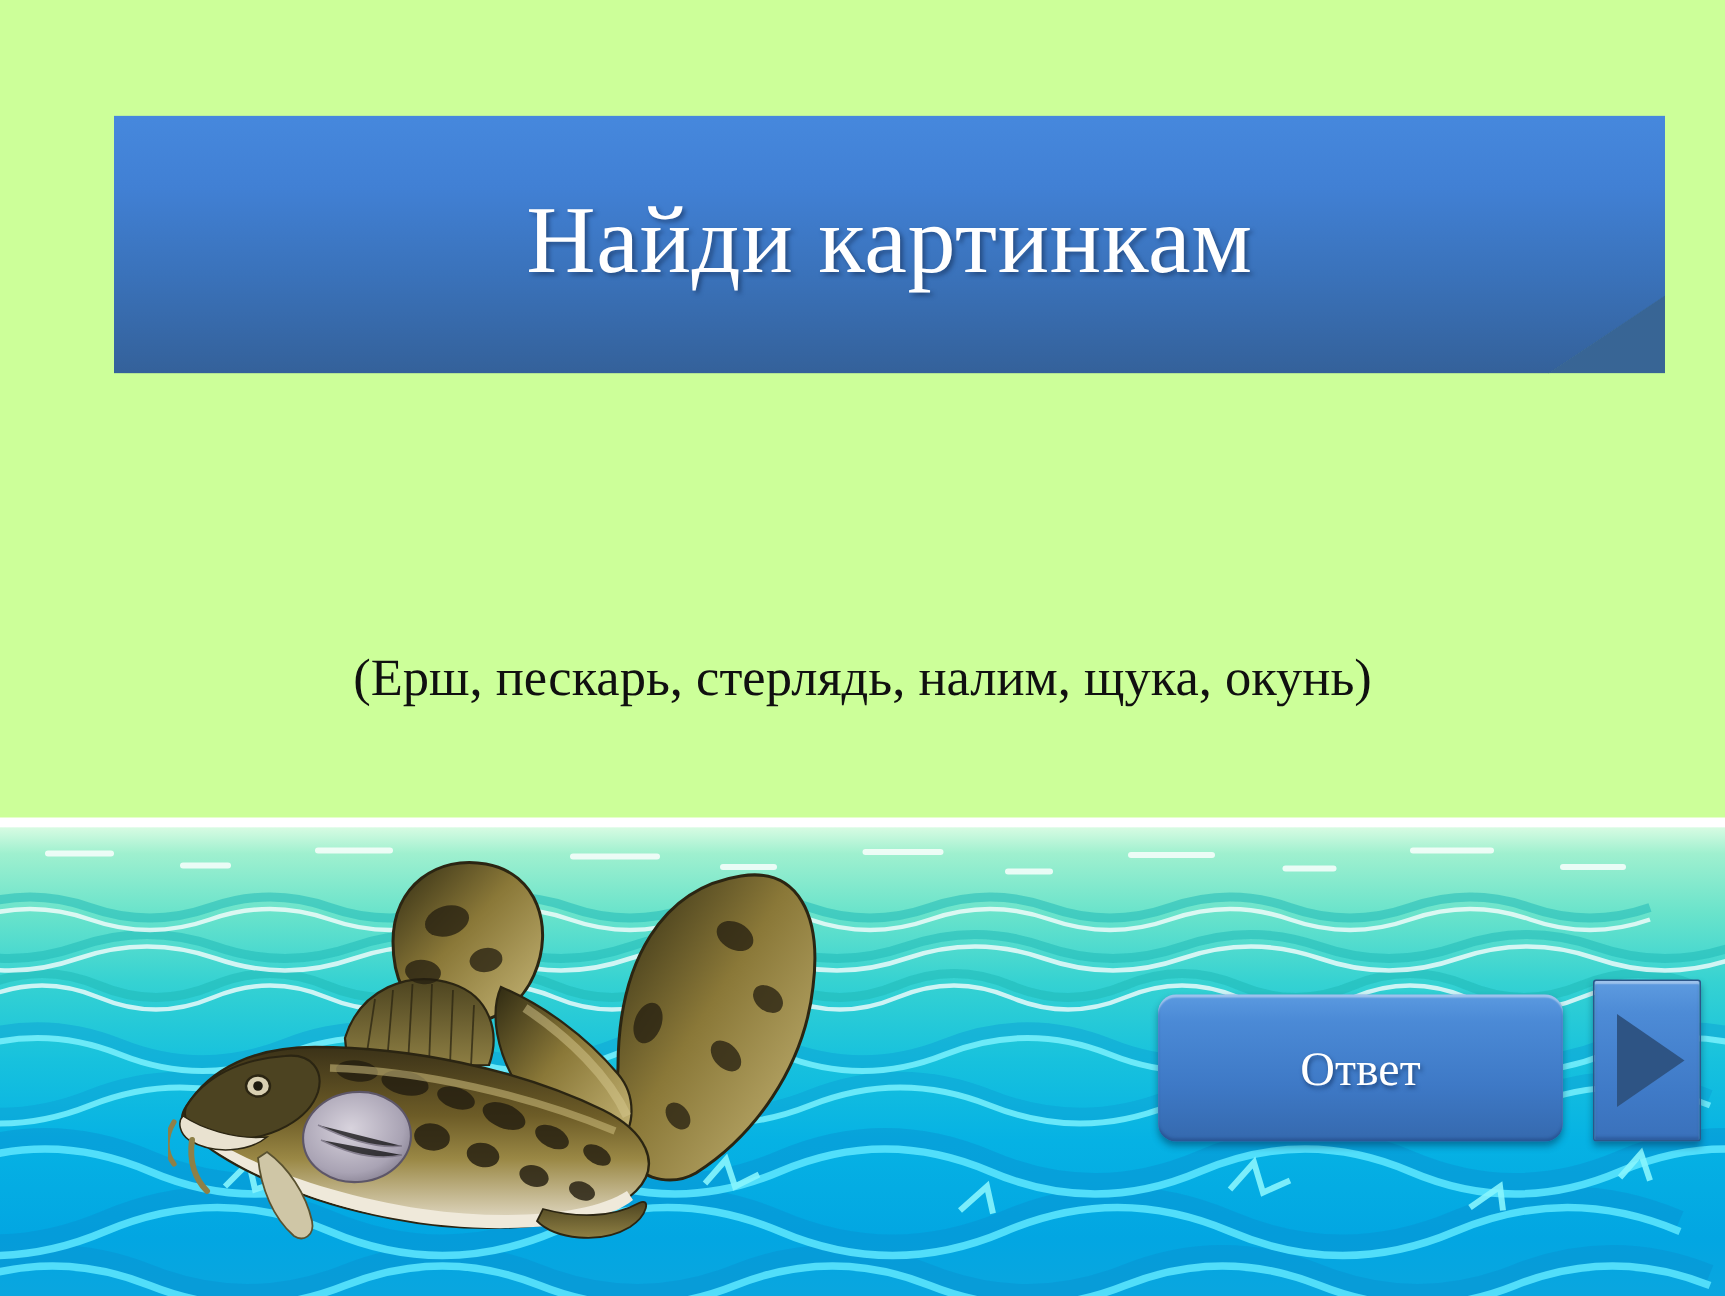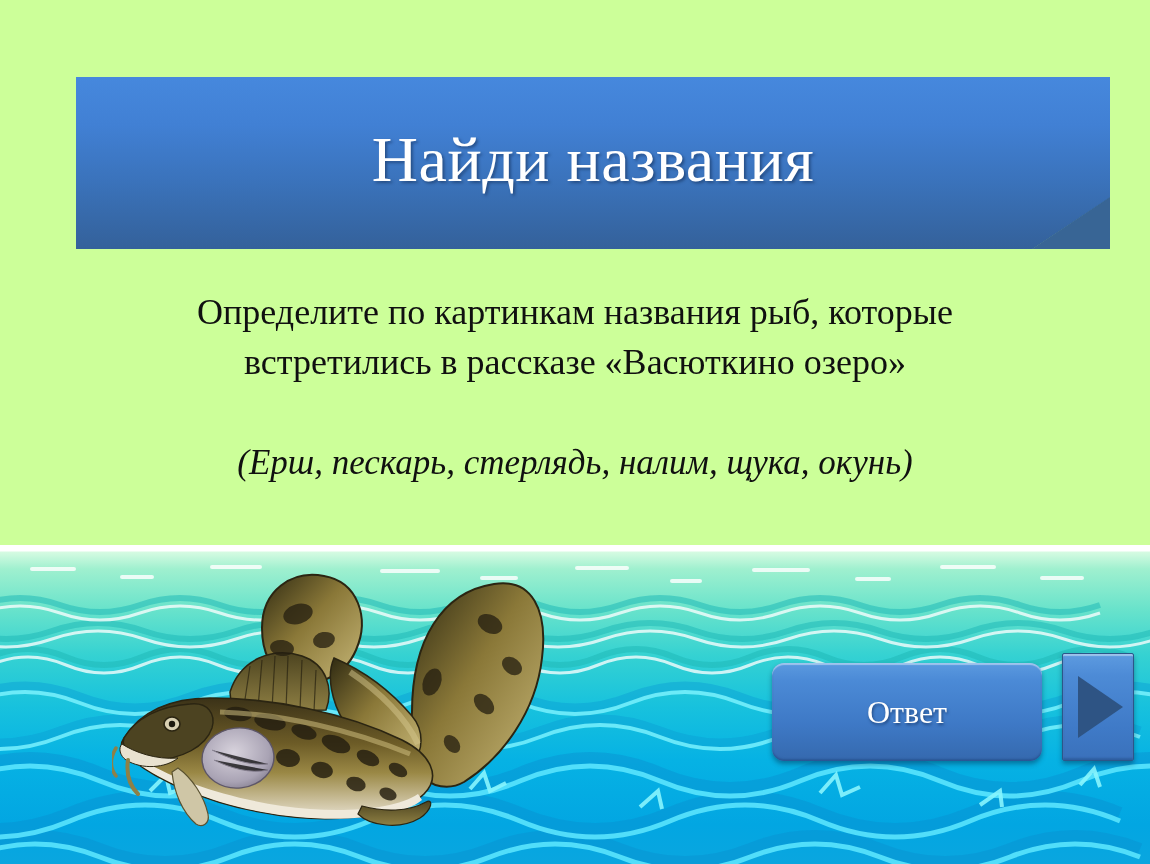--- a/index.html
+++ b/index.html
@@ -69,26 +69,25 @@
     top: 288px;
     width: 910px;
     text-align: center;
     color: #101010;
     font-size: 36px;
     line-height: 1.38;
   }
   .hint-line {
     position: absolute;
     left: 120px;
-    top: 440px;
+    top: 429px;
     width: 910px;
     text-align: center;
     color: #101010;
     font-size: 35px;
-    font-style: italic;
     line-height: 1.3;
   }
 
   
   .water {
     position: absolute;
     left: 0;
     top: 545px;
     width: 1150px;
     height: 319px;
@@ -172,24 +171,23 @@
   }
 </style>
 </head>
 <body>
 
 <div class="slide">
 
   <div class="banner-wrap">
     <div class="banner"></div>
     <div class="banner-fold"></div>
-    <div class="banner-title">Найди названия</div>
+    <div class="banner-title">Найди картинкам</div>
   </div>
 
-  <div class="body-copy">Определите по картинкам названия рыб, которые встретились в рассказе «Васюткино озеро»</div>
 
   <div class="hint-line">(Ерш, пескарь, стерлядь, налим, щука, окунь)</div>
 
   <div class="water">
     <div class="water-waves">
       <svg viewBox="0 0 1150 319" preserveAspectRatio="none" aria-hidden="true">
         <defs>
           <g id="wvset">
             <path d="M0 12 q25 -8 50 0 t50 0 t50 0 t50 0 t50 0 t50 0 t50 0 t50 0 t50 0 t50 0 t50 0 t50 0 t50 0 t50 0 t50 0 t50 0 t50 0 t50 0 t50 0 t50 0 t50 0 t50 0 t50 0" fill="none" stroke="#ffffff" stroke-width="3" opacity="0.75"></path>
           </g>

